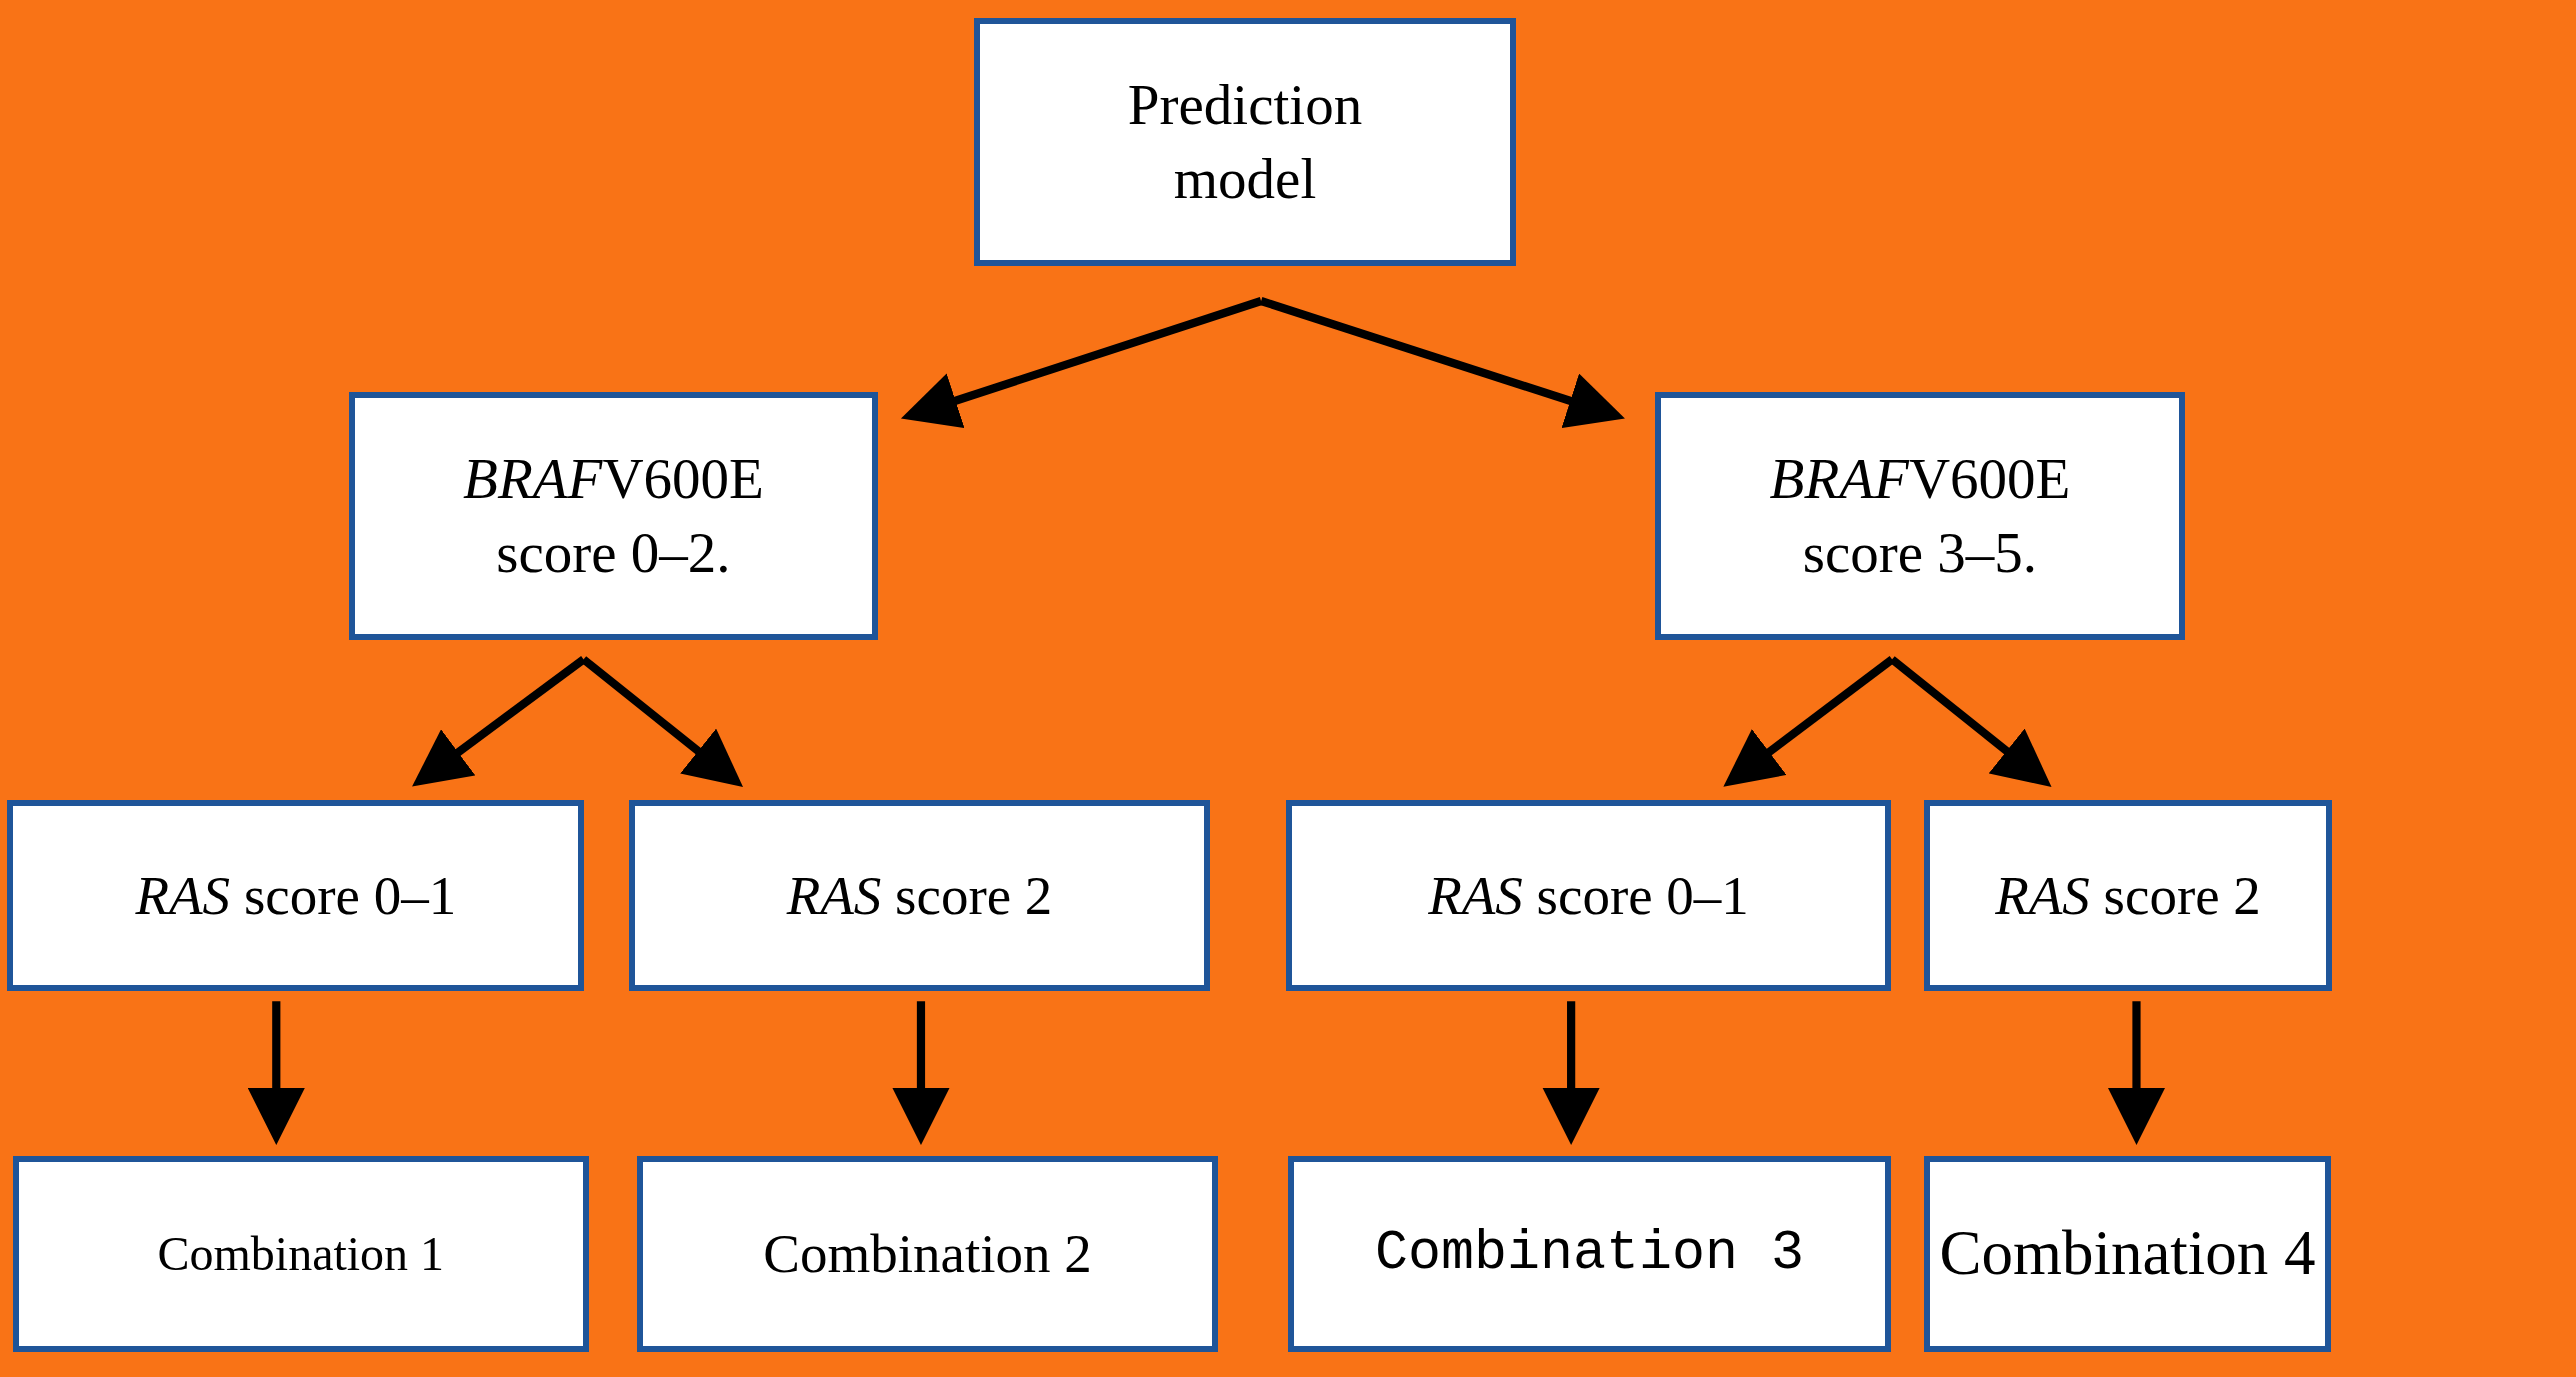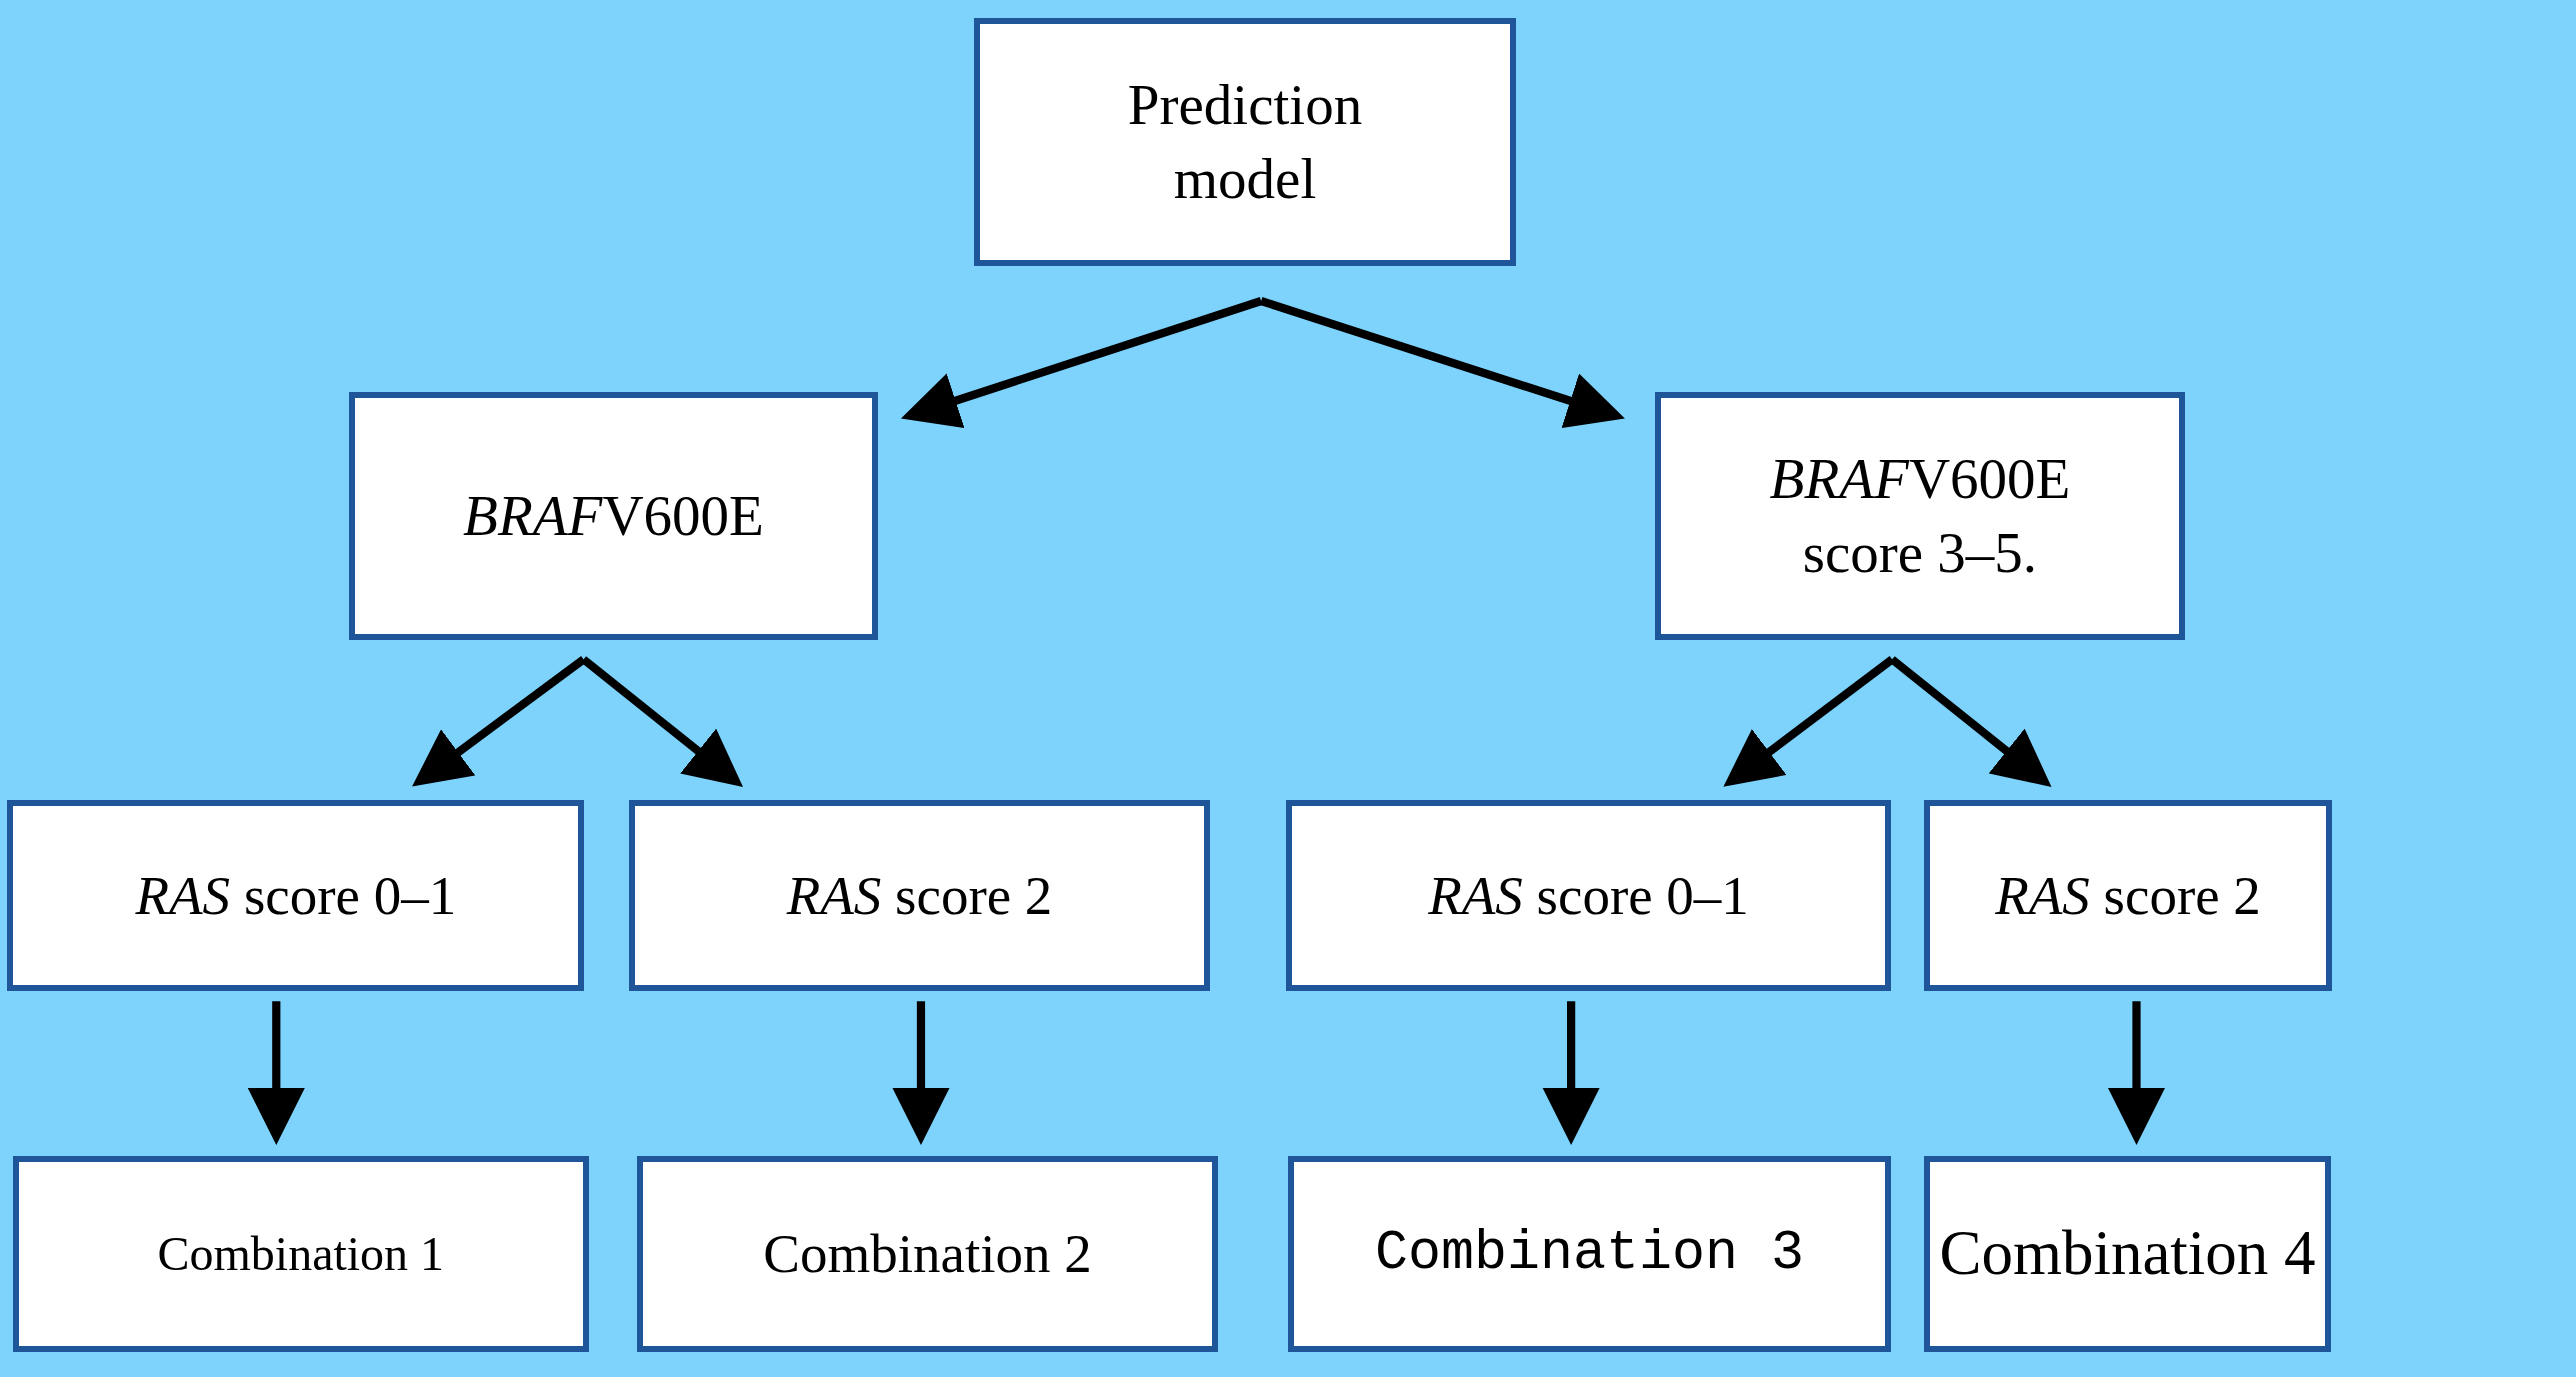--- a/index.html
+++ b/index.html
@@ -4,21 +4,21 @@
 <style>
   html, body {
     margin: 0;
     padding: 0;
     background: #ffffff;
   }
   #canvas {
     position: relative;
     width: 2576px;
     height: 1378px;
-    background: #7dd3fc;
+    background: #f97316;
     font-family: "Liberation Serif", "DejaVu Serif", serif;
     overflow: hidden;
   }
   .node {
     position: absolute;
     box-sizing: border-box;
     border: 6.4px solid #1f5599;
     background: #ffffff;
     display: flex;
     align-items: center;
@@ -99,21 +99,21 @@
     <g>
       <line x1="2343" y1="1098" x2="2343" y2="1243" stroke="#000000" stroke-width="9" marker-end="url(#arrowhead)"></line>
     </g>
   </svg>
 
   <div class="node node-root">
     <span class="label"><span>Prediction</span><br><span>model</span></span>
   </div>
 
   <div class="node node-branch-l">
-    <span class="label"><span class="gene">BRAF</span><span>V600E</span><br></span>
+    <span class="label"><span class="gene">BRAF</span><span>V600E</span><br><span>score 0–2.</span></span>
   </div>
 
   <div class="node node-branch-r">
     <span class="label"><span class="gene">BRAF</span><span>V600E</span><br><span>score 3–5.</span></span>
   </div>
 
   <div class="node node-score-1">
     <span class="label"><span class="gene">RAS</span><span> score 0–1</span></span>
   </div>
 

